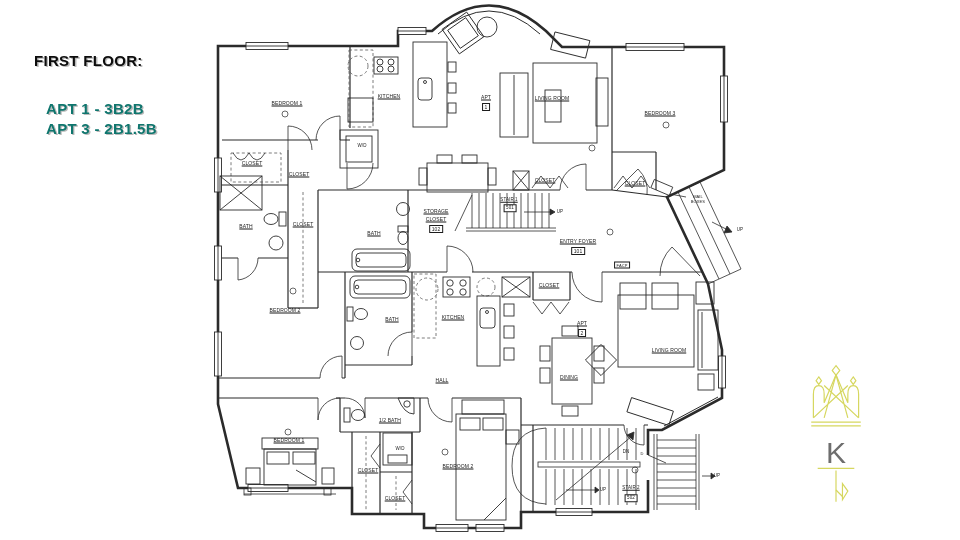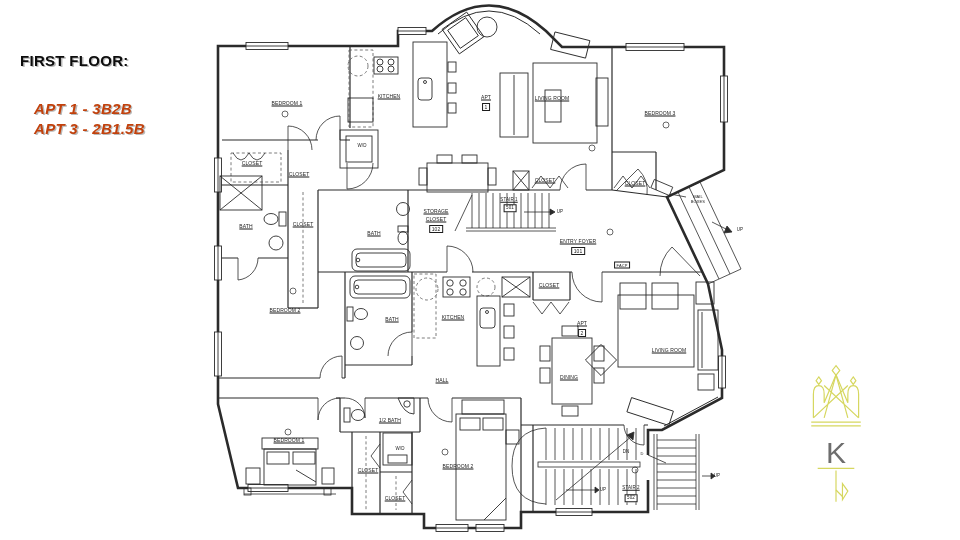--- a/index.html
+++ b/index.html
@@ -1,21 +1,21 @@
 <!DOCTYPE html>
 <html><head>
 <meta charset="utf-8">
 <style>
   html,body{margin:0;padding:0;background:#fff;}
   .stage{position:relative;width:960px;height:540px;background:#fff;overflow:hidden;
          font-family:"Liberation Sans", sans-serif;}
-  .title-block{position:absolute;left:20px;top:52px;color:#0d0d0d;}
+  .title-block{position:absolute;left:34px;top:52px;color:#0d0d0d;}
   .title-line{font-size:15px;font-weight:700;letter-spacing:.3px;
               text-shadow:1.4px 1.4px 0 #b9b9b9;}
-  .apt-lines{position:absolute;left:34px;top:100px;color:#c2410c;font-style:italic;}
+  .apt-lines{position:absolute;left:46px;top:100px;color:#0f766e;}
   .apt-lines .title-line{margin-bottom:3px;}
   svg.plan{position:absolute;left:0;top:0;}
   .labels-layer{position:absolute;left:0;top:0;width:960px;height:540px;pointer-events:none;}
   .plan-label{position:absolute;transform:translate(-50%,-50%);font-size:5px;color:#1c1c1c;
               white-space:nowrap;line-height:1;letter-spacing:.1px;}
   .plan-label.u{text-decoration:underline;text-underline-offset:1px;}
   .plan-label.bx{border:0.7px solid #1c1c1c;padding:0.5px 1.5px;background:#fff;}
   .logo{position:absolute;left:806px;top:364px;width:60px;height:140px;}
 </style>
 </head>

